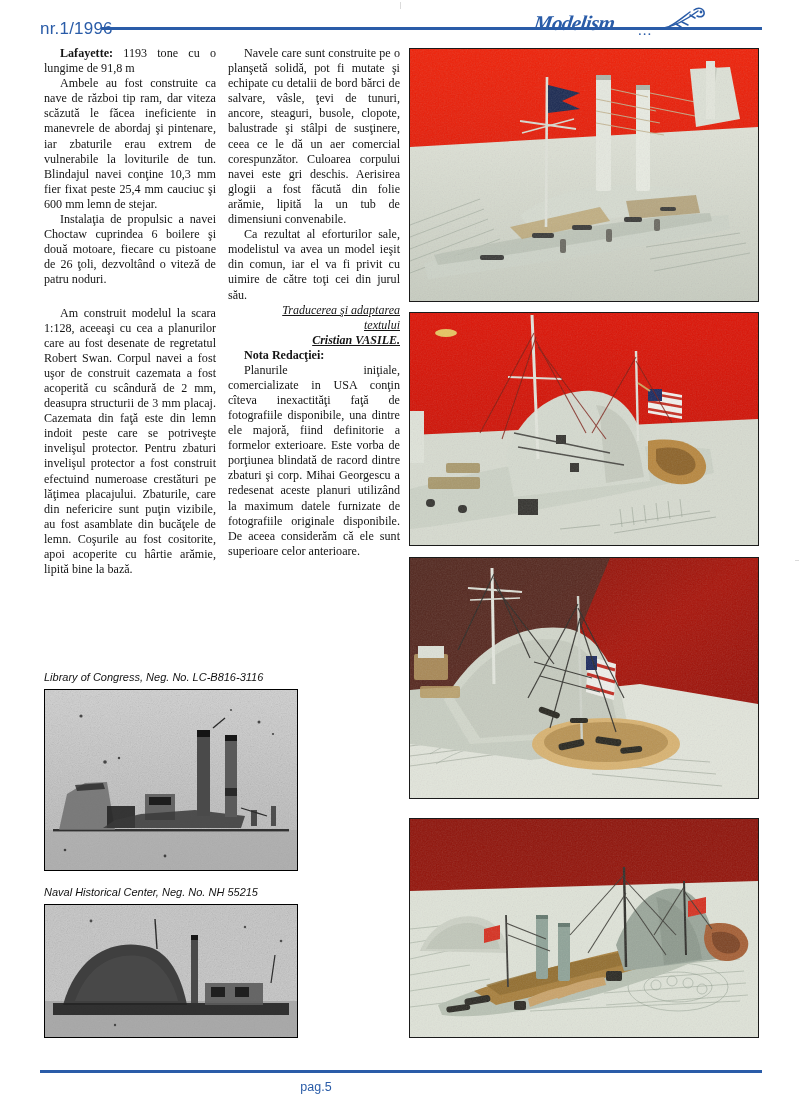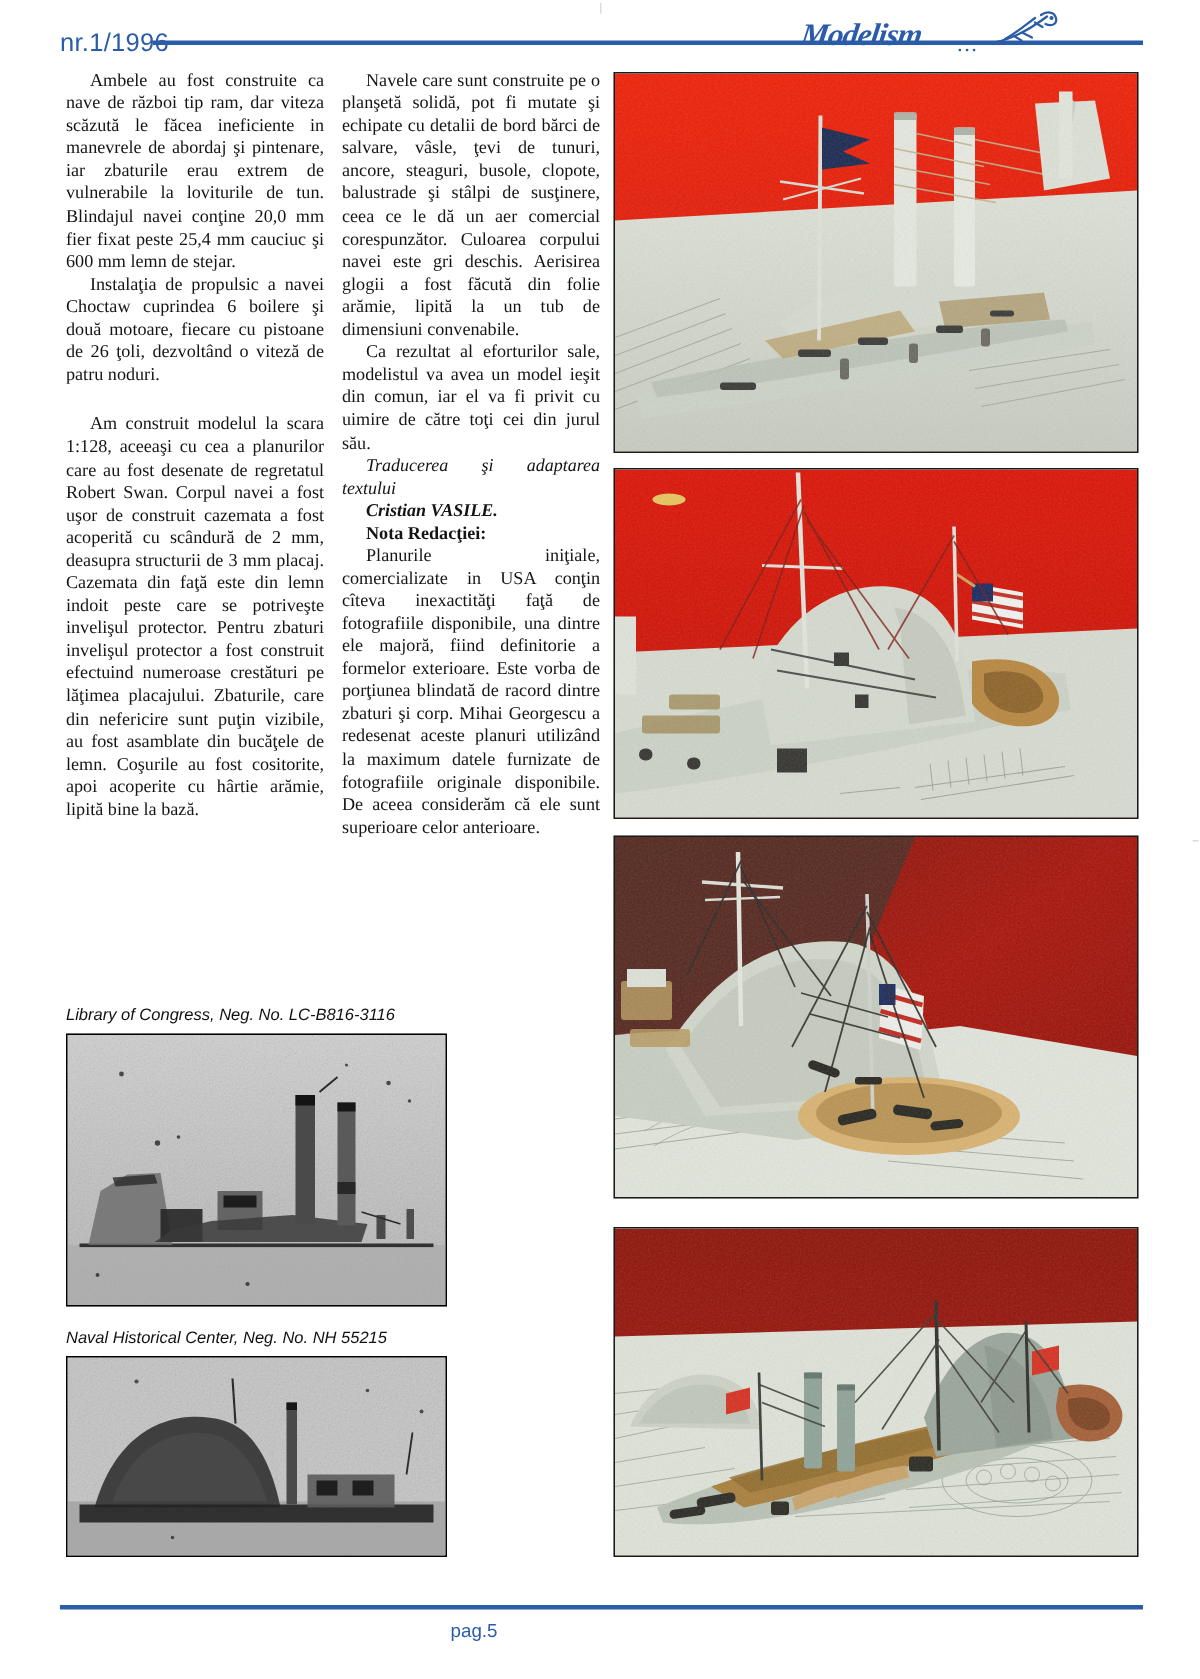--- a/index.html
+++ b/index.html
@@ -43,22 +43,22 @@
     font-size:12.1px;line-height:15.1px;
     text-align:justify;color:#141414;
     -webkit-hyphens:none;hyphens:none;
   }
   #col-left{left:44px;}
   #col-right{left:228px;}
   .col p{margin:0;text-indent:16px;}
   .col p.gap{margin-top:18px;}
   .lead{font-weight:bold;}
   .sig{
-    font-style:italic;font-size:12px;
-    margin:2px 0 0 0;text-indent:0;line-height:15px;
+    text-align:right;font-style:italic;font-size:12px;
+    margin:2px 0 0 0;text-indent:0;line-height:15px;text-decoration:underline;
   }
   .sig b{font-style:italic;font-weight:bold;}
   .subhead{
     font-weight:bold;margin:11px 0 0 0;text-indent:16px;
   }
 
   
   .cap{
     position:absolute;
     font-family:"Liberation Sans",sans-serif;
@@ -109,21 +109,22 @@
           <path d="M22 16 L28 19"></path>
           <path d="M16 18 L21 21"></path>
           <path d="M30 9 L35 12"></path>
         </g>
         <circle cx="41" cy="6" r="1.4" fill="#2a5ca8"></circle>
       </svg>
     </div>
   </div>
 
   <div class="col" id="col-left">
-    <p>Ambele au fost construite ca nave de război tip ram, dar viteza scăzută le făcea ineficiente in manevrele de abordaj şi pintenare, iar zbaturile erau extrem de vulnerabile la loviturile de tun. Blindajul navei conţine 20,0 mm fier fixat peste 25,4 mm cauciuc şi 600 mm lemn de stejar.</p>
+    <p><span class="lead">Lafayette:</span><span> 1193 tone cu o lungime de 91,8 m</span></p>
+    <p>Ambele au fost construite ca nave de război tip ram, dar viteza scăzută le făcea ineficiente in manevrele de abordaj şi pintenare, iar zbaturile erau extrem de vulnerabile la loviturile de tun. Blindajul navei conţine 10,3 mm fier fixat peste 25,4 mm cauciuc şi 600 mm lemn de stejar.</p>
     <p>Instalaţia de propulsic a navei Choctaw cuprindea 6 boilere şi două motoare, fiecare cu pistoane de 26 ţoli, dezvoltând o viteză de patru noduri.</p>
     <p class="gap">Am construit modelul la scara 1:128, aceeaşi cu cea a planurilor care au fost desenate de regretatul Robert Swan. Corpul navei a fost uşor de construit cazemata a fost acoperită cu scândură de 2 mm, deasupra structurii de 3 mm placaj. Cazemata din faţă este din lemn indoit peste care se potriveşte invelişul protector. Pentru zbaturi invelişul protector a fost construit efectuind numeroase crestături pe lăţimea placajului. Zbaturile, care din nefericire sunt puţin vizibile, au fost asamblate din bucăţele de lemn. Coşurile au fost cositorite, apoi acoperite cu hârtie arămie, lipită bine la bază.</p>
   </div>
 
   <div class="col" id="col-right">
     <p>Navele care sunt construite pe o planşetă solidă, pot fi mutate şi echipate cu detalii de bord bărci de salvare, vâsle, ţevi de tunuri, ancore, steaguri, busole, clopote, balustrade şi stâlpi de susţinere, ceea ce le dă un aer comercial corespunzător. Culoarea corpului navei este gri deschis. Aerisirea glogii a fost făcută din folie arămie, lipită la un tub de dimensiuni convenabile.</p>
     <p>Ca rezultat al eforturilor sale, modelistul va avea un model ieşit din comun, iar el va fi privit cu uimire de către toţi cei din jurul său.</p>
     <p class="sig">Traducerea şi adaptarea textului</p>
     <p class="sig"><b>Cristian VASILE.</b></p>
     <p class="subhead">Nota Redacţiei:</p>

